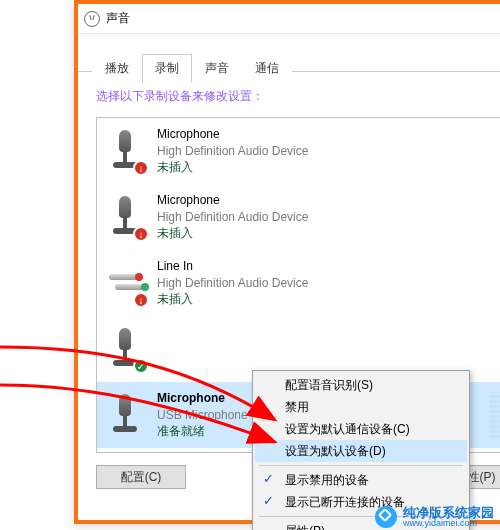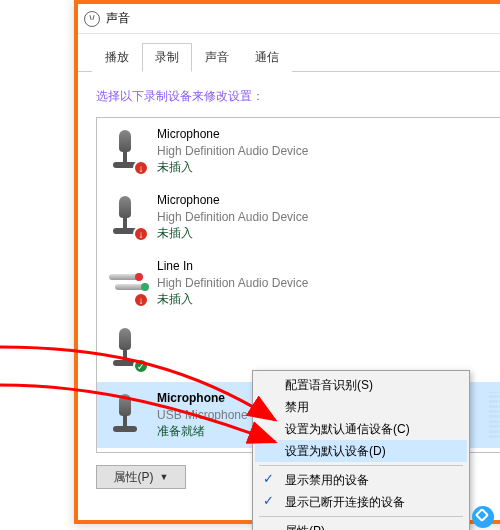--- a/index.html
+++ b/index.html
@@ -62,21 +62,21 @@
     border-bottom: 1px solid #ccc;
     margin-bottom: 0;
   }
   .tab {
     padding: 5px 12px;
     font-size: 12px;
     border: 1px solid transparent;
     border-bottom: none;
     color: #333;
     position: relative;
-    top: 1px;
+    top: 12px;
     background: #fff;
   }
   .tab.active {
     border-color: #ccc;
     border-bottom: 1px solid #fff;
     background: #fff;
   }
   .tab-body {
     padding: 12px 18px;
   }
@@ -321,20 +321,23 @@
             <span></span>
             <span></span>
             <span></span>
           </div>
       </div>
 
     </div>
 
     <div class="button-row">
       <div class="btn">
+        <span>配置(C)</span>
+      </div>
+      <div class="btn">
         <span>属性(P)</span>
         <span class="caret">▼</span>
       </div>
     </div>
 
   </div>
 </div>
 
 <div class="context-menu">
   <div class="cm-item">
@@ -367,13 +370,17 @@
     <marker id="ah" markerWidth="10" markerHeight="8" refX="9" refY="4" orient="auto">
       <path d="M0,0 L10,4 L0,8 Z" fill="#ff0000"></path>
     </marker>
   </defs>
   <path d="M 0 347 C 90 347, 180 360, 275 420" stroke="#ff0000" stroke-width="3" fill="none" marker-end="url(#ah)"></path>
   <path d="M 0 385 C 100 385, 190 410, 275 442" stroke="#ff0000" stroke-width="3" fill="none" marker-end="url(#ah)"></path>
 </svg>
 
 <div class="watermark">
   <div class="wm-logo"></div>
+  <div class="wm-text">
+    <span class="wm-cn">纯净版系统家园</span>
+    <span class="wm-url">www.yidaimei.com</span>
+  </div>
 </div>
 
 </body></html>

